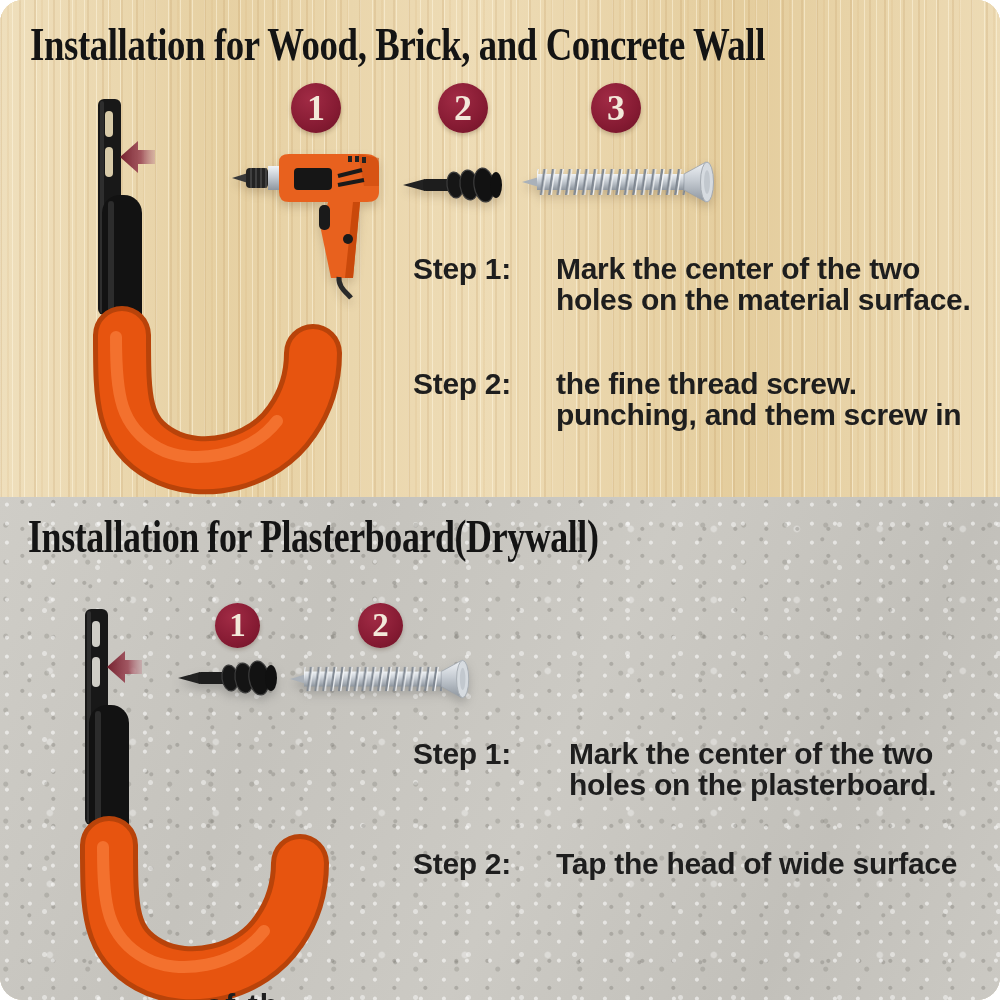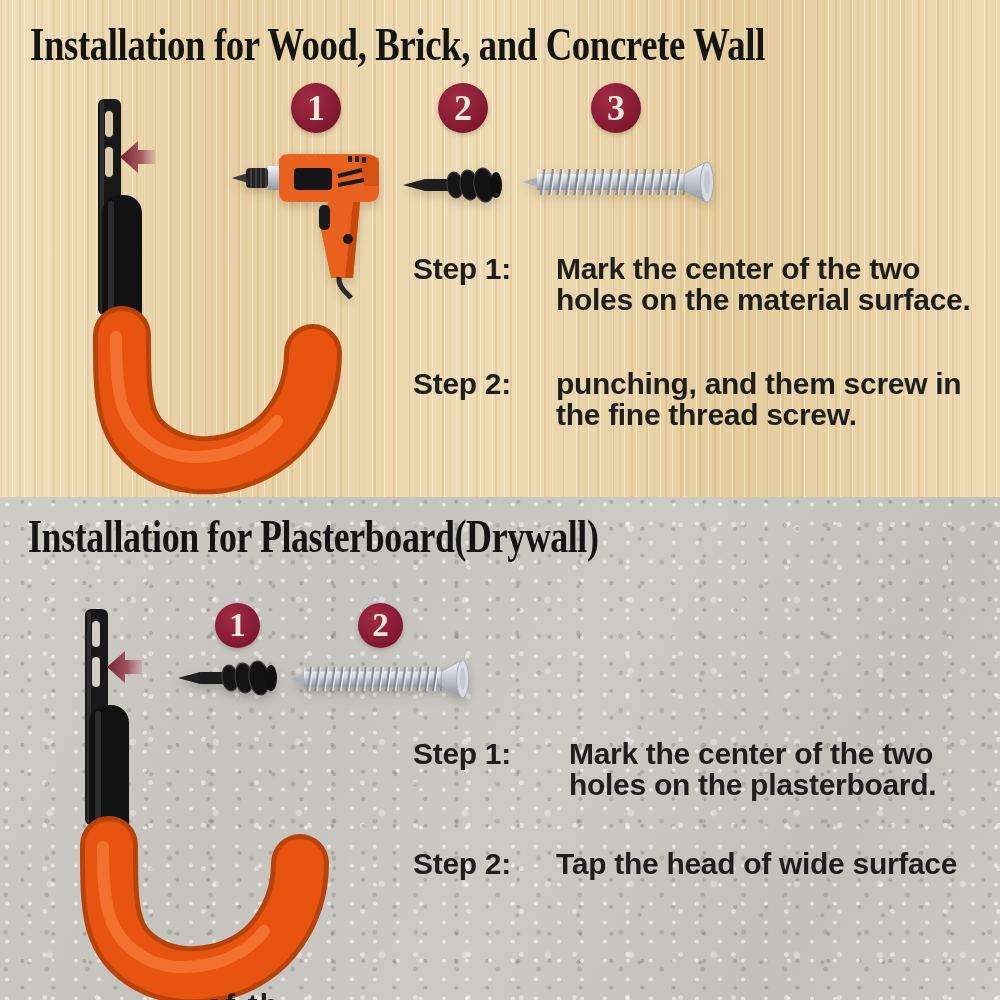--- a/index.html
+++ b/index.html
@@ -1,18 +1,18 @@
 <!DOCTYPE html>
 <html><head>
 <meta charset="utf-8">
 <style>
   html,body{margin:0;padding:0;}
   .canvas{
     position:relative;width:1000px;height:1000px;overflow:hidden;
-    font-family:"Liberation Sans",sans-serif;color:#1c1c1c;background:#ead8b2;
+    font-family:"Liberation Sans",sans-serif;color:#1c1c1c;background:#ead8b2;border-radius:23px;
   }
   .panel{position:absolute;left:0;width:1000px;overflow:hidden;}
   .panel.wood{
     top:0;height:497px;
     background-color:#ead8b2;
     background-image:
       repeating-linear-gradient(90deg, rgba(176,128,66,.16) 0 2px, rgba(0,0,0,0) 2px 7px,
         rgba(208,168,108,.14) 7px 9px, rgba(0,0,0,0) 9px 19px,
         rgba(166,118,58,.13) 19px 21px, rgba(0,0,0,0) 21px 34px),
       repeating-linear-gradient(90deg, rgba(255,248,226,.5) 0 1px, rgba(0,0,0,0) 1px 12px),
@@ -152,22 +152,22 @@
     <div class="step" style="left:413px;top:253px;">
       <span class="lbl">Step 1:</span>
       <div class="lines">
         <div>Mark the center of the two</div>
         <div>holes on the material surface.</div>
       </div>
     </div>
     <div class="step" style="left:413px;top:368px;">
       <span class="lbl">Step 2:</span>
       <div class="lines">
+        <div>the fine thread screw.</div>
         <div>punching, and them screw in</div>
-        <div>the fine thread screw.</div>
       </div>
     </div>
   </section>
 
   <section class="panel concrete"></section>
 
   <h1 class="title t2">Installation for Plasterboard(Drywall)</h1>
 
   <div class="badge small" style="left:215px;top:603px;">
     <span>1</span>

